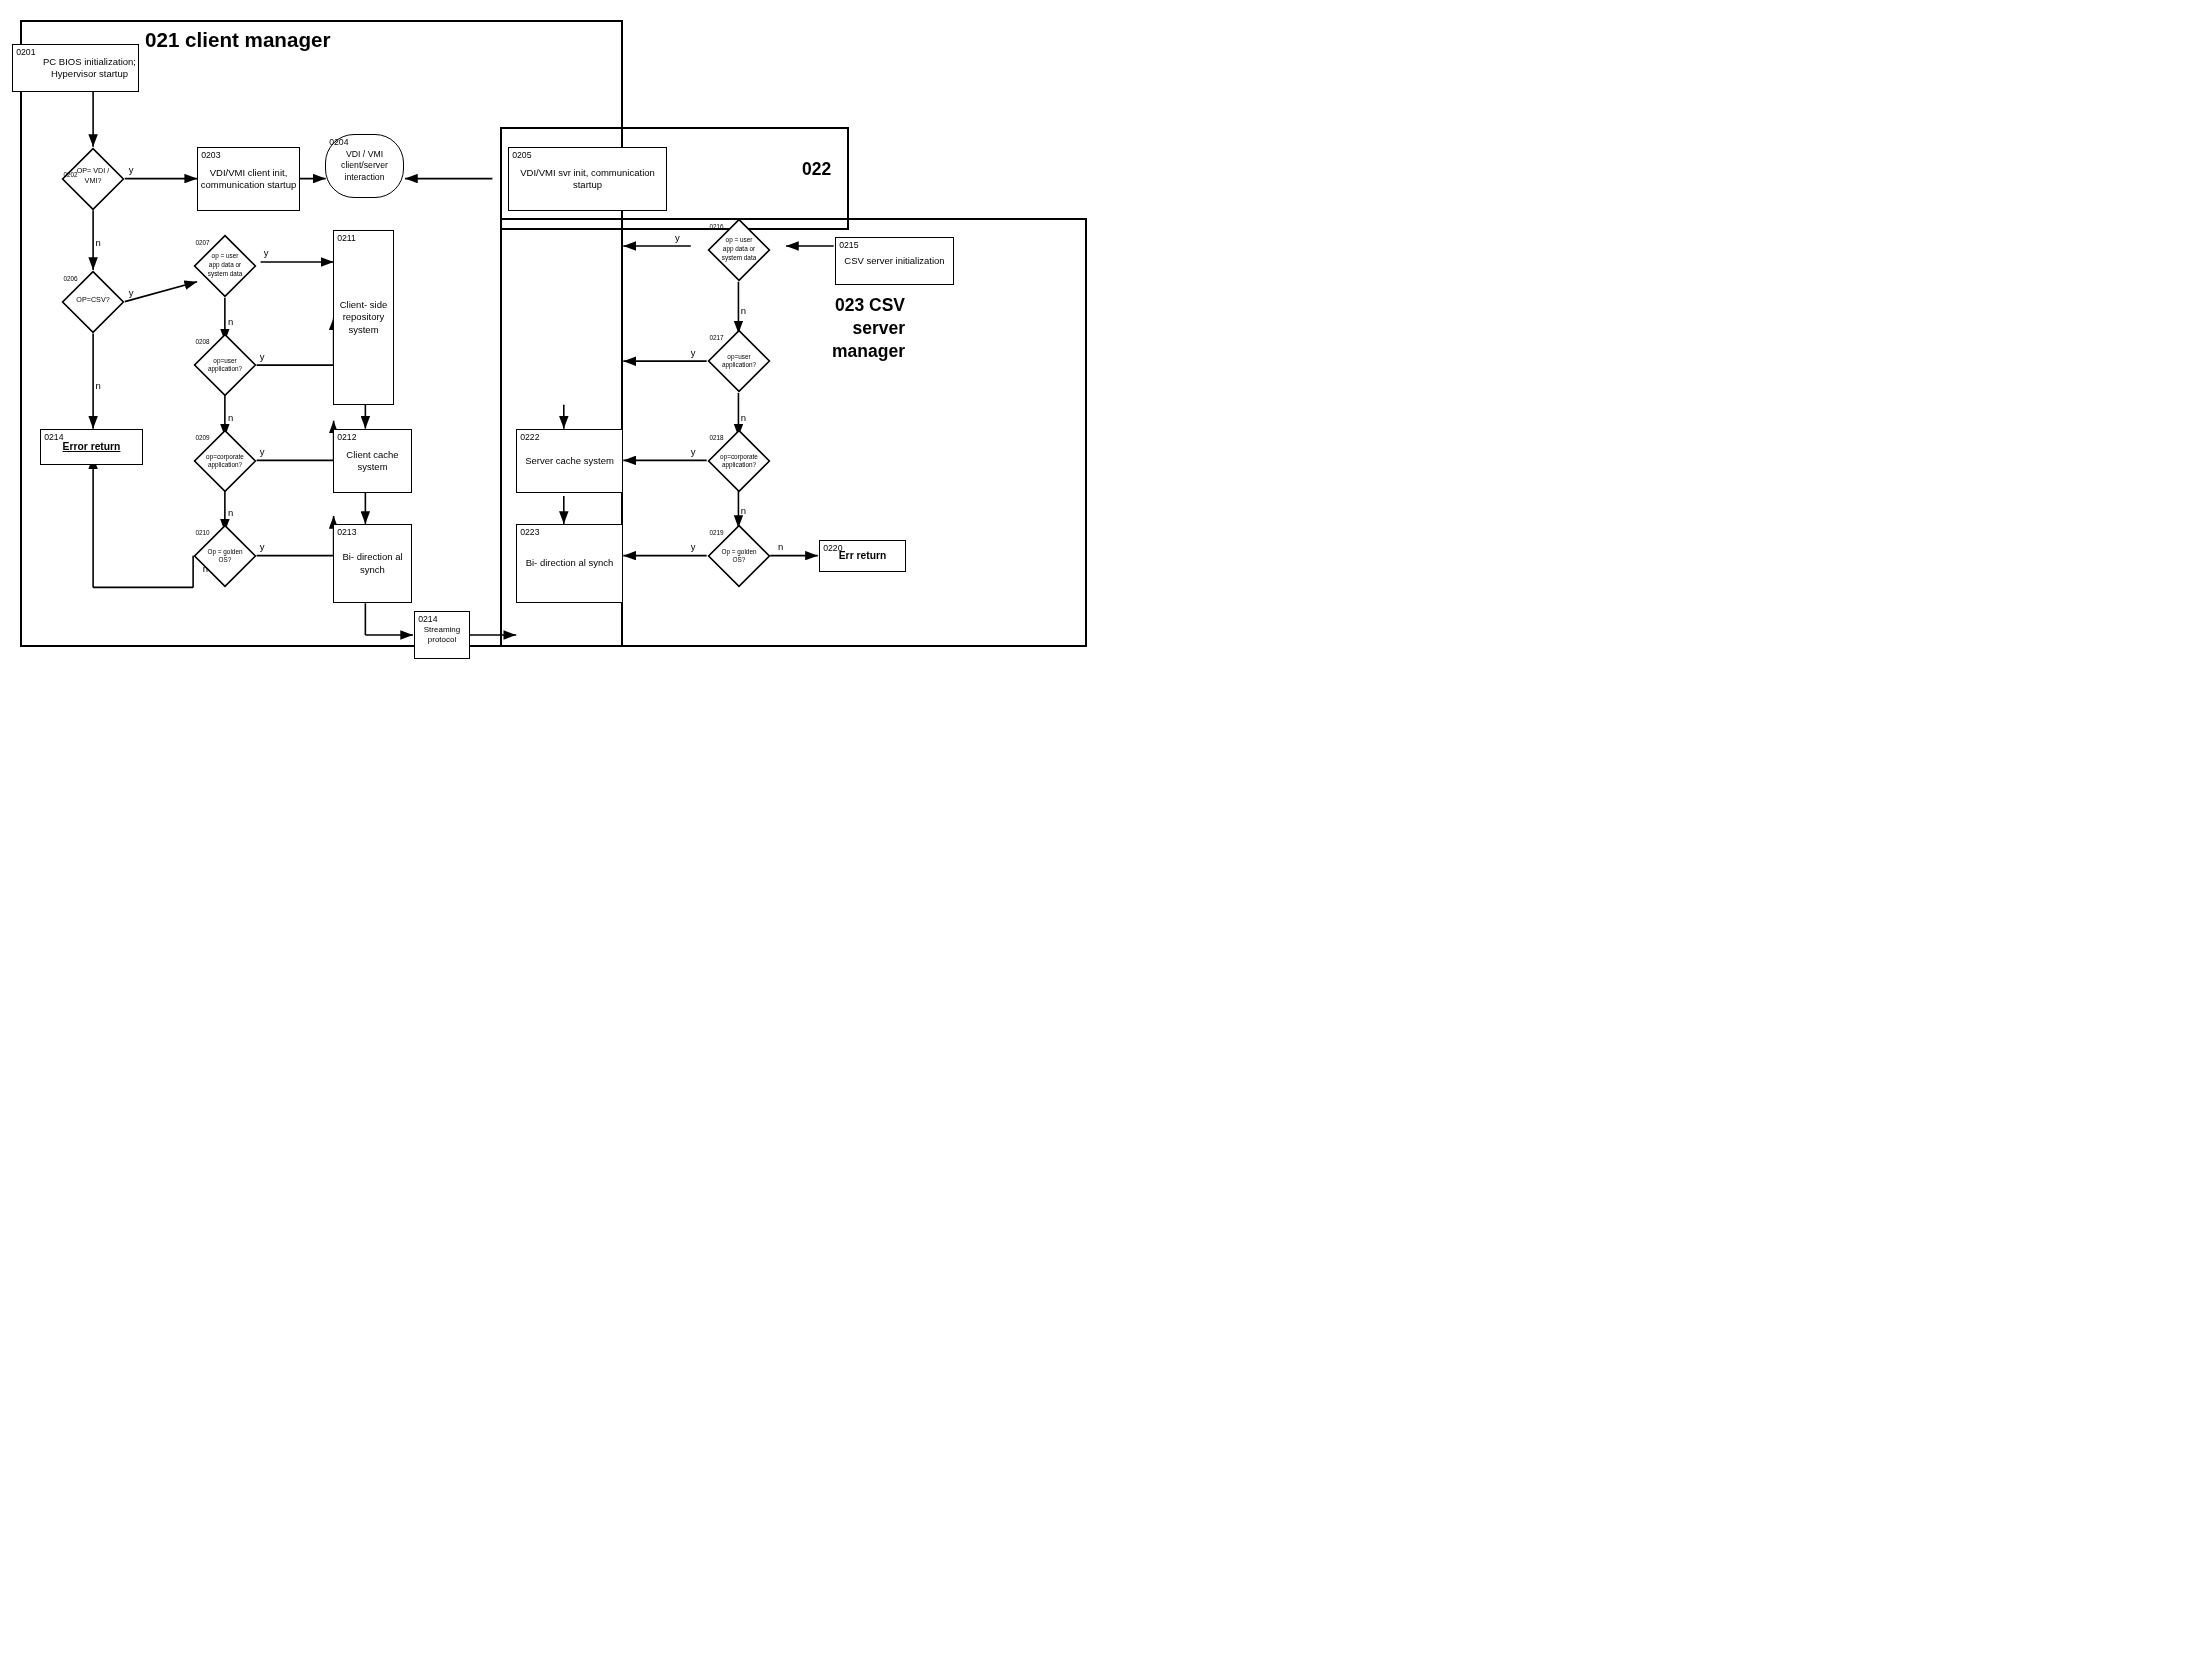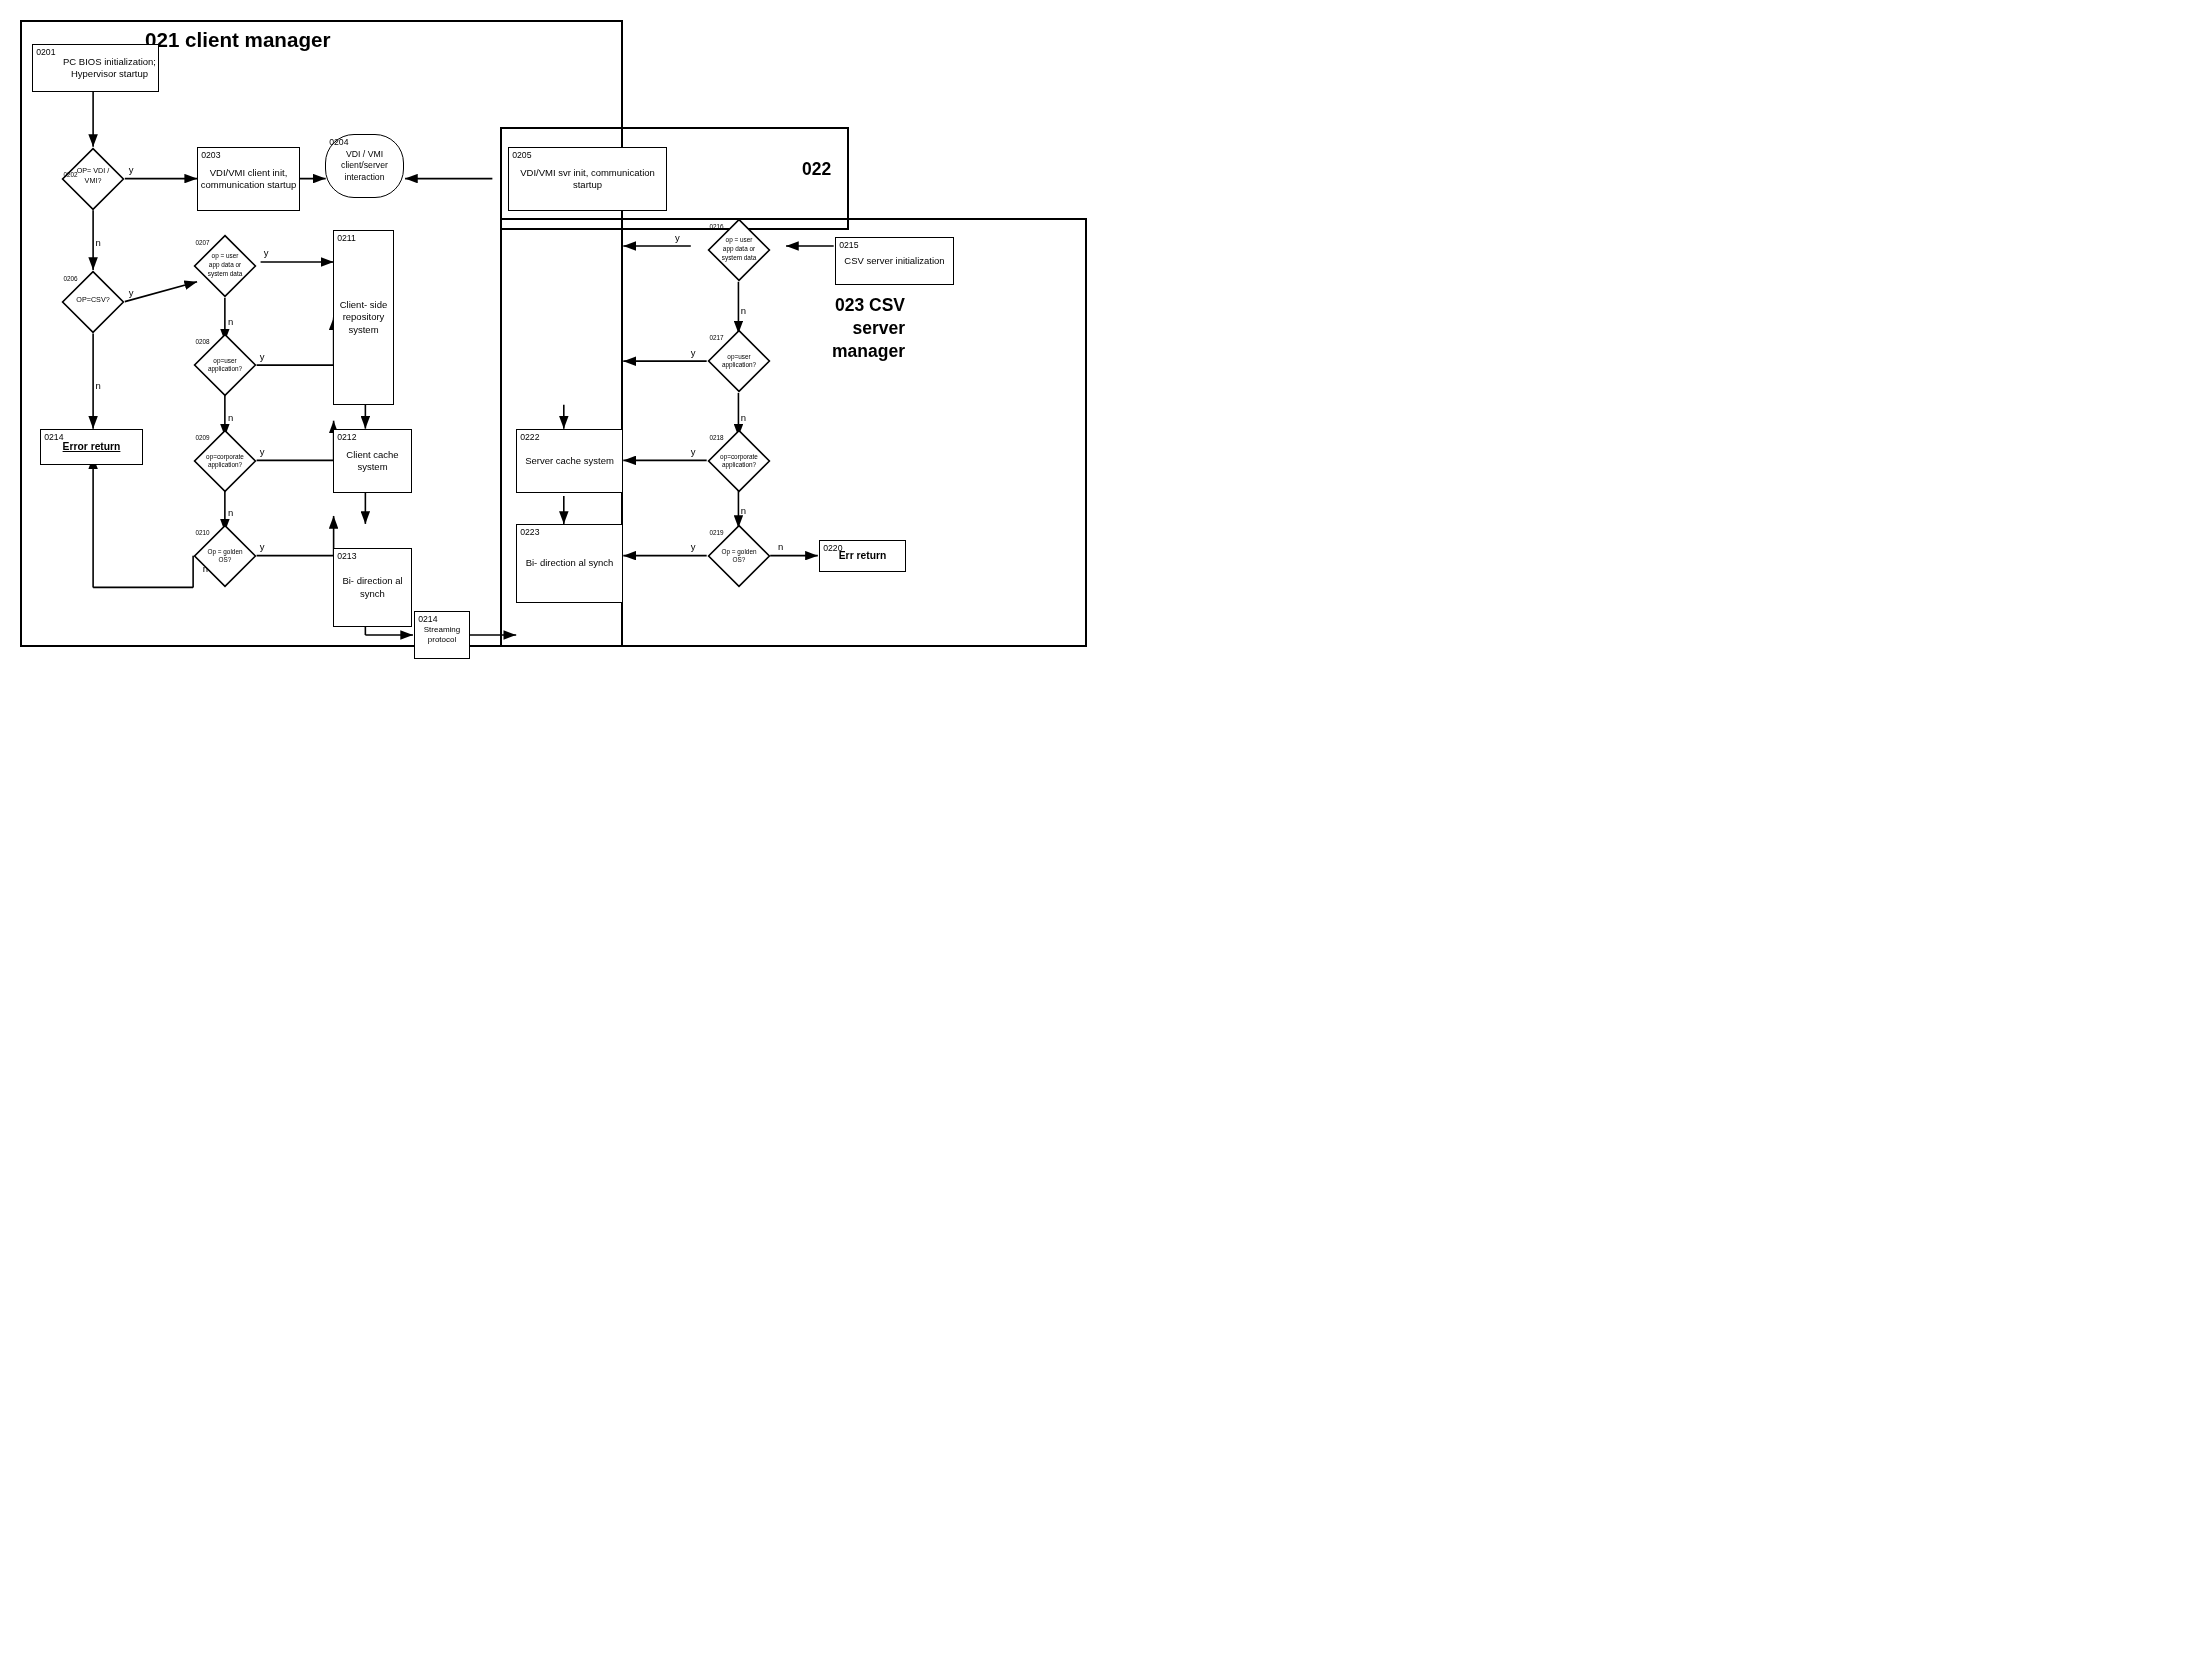--- a/index.html
+++ b/index.html
@@ -170,21 +170,21 @@
   <span class="region-title" style="left:135px; top:28px; font-size:20.6px; font-weight:bold;margin-left:10px;">021 client manager</span>
 
   <div class="region" style="left:500px; top:127px; width:349px; height:103px;">
   </div>
   <span class="region-title" style="left:802px; top:159px; font-size:17.5px; font-weight:bold;">022</span>
 
   <div class="region" style="left:500px; top:218px; width:587px; height:429px;">
   </div>
   <span class="region-title" style="left:778px; top:294px; font-size:17.5px; font-weight:bold; line-height:1.3; width:127px; text-align:right;">023 CSV server manager</span>
 
-  <div class="box" style="left:32px; top:44px; width:127px; height:48px;padding-left:28px;">
+  <div class="box" style="left:12px; top:44px; width:127px; height:48px;padding-left:28px;">
     <span class="box-label">0201</span>
     <span style="font-size:9.5px; line-height:1.3;">PC BIOS initialization;
 Hypervisor startup</span>
   </div>
 
   <div class="box" style="left:197px; top:147px; width:103px; height:64px;">
     <span class="box-label">0203</span>
     <span style="font-size:9.5px; line-height:1.3;">VDI/VMI client init,
 communication
 startup</span>
@@ -211,21 +211,21 @@
 system</span>
   </div>
 
   <div class="box" style="left:333px; top:429px; width:79px; height:64px;">
     <span class="box-label">0212</span>
     <span style="font-size:9.5px; line-height:1.3;">Client
 cache
 system</span>
   </div>
 
-  <div class="box" style="left:333px; top:548px; width:79px; height:79px;text-align:center;">
+  <div class="box" style="left:333px; top:524px; width:79px; height:79px;text-align:center;">
     <span class="box-label">0213</span>
     <span style="font-size:9.5px; line-height:1.3;">Bi-
 direction
 al synch</span>
   </div>
 
   <div class="box" style="left:414px; top:611px; width:56px; height:48px;">
     <span class="box-label">0214</span>
     <span style="font-size:8px; line-height:1.2;">Streaming
 protocol</span>

